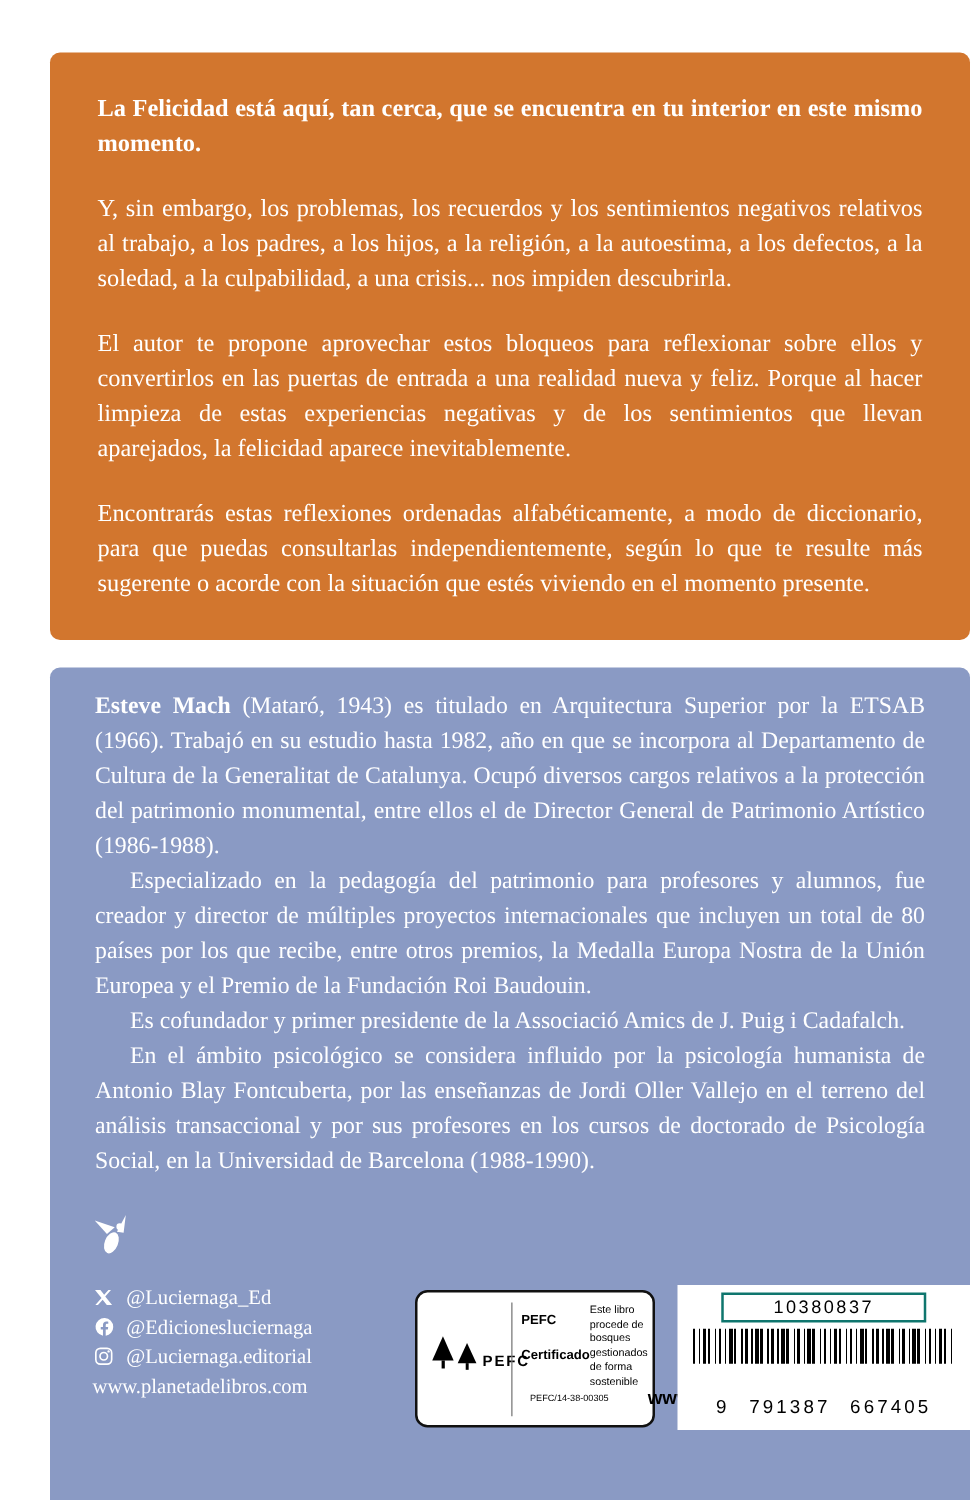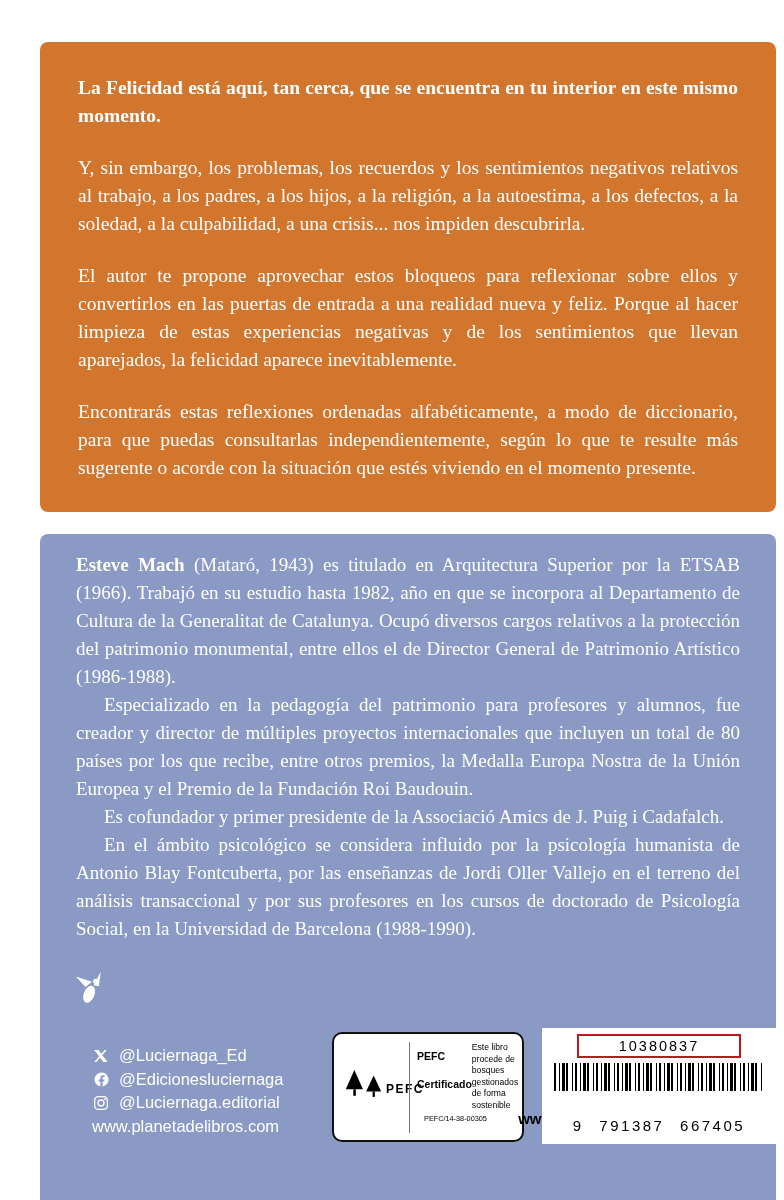--- a/index.html
+++ b/index.html
@@ -32,22 +32,22 @@
   }
   .bio p{margin:0;text-align:justify;}
   .bio p.ind{text-indent:28px;}
 
   
   .publisher{position:absolute;left:34px;top:436px;display:flex;align-items:center;gap:12px;}
   .publogo{width:32px;height:36px;display:inline-flex;}
   .pubname{font-family:"Liberation Sans","DejaVu Sans",sans-serif;font-size:20px;line-height:25px;letter-spacing:.3px;}
 
   
-  .social{position:absolute;left:34px;top:492px;margin:18px;padding:0;list-style:none;
-    font-family:Liberation Sans, sans-serif;font-size:16.5px;line-height:23.5px;}
+  .social{position:absolute;left:34px;top:492px;margin:0;padding:0;list-style:none;
+    font-family:Liberation Serif, serif;font-size:16.5px;line-height:23.5px;}
   .social li{display:flex;align-items:center;gap:9px;height:23.5px;}
   .sicon{width:18px;height:18px;display:inline-flex;align-items:center;justify-content:center;flex:0 0 18px;}
 
   
   .pefc{
     position:absolute;left:292px;top:498px;width:192px;height:110px;
     background:#fff;border:2px solid #111;border-radius:10px;box-sizing:border-box;
     color:#000;display:flex;padding:8px 8px 7px 8px;gap:7px;
     font-family:"Liberation Sans","DejaVu Sans",sans-serif;
   }
@@ -58,21 +58,21 @@
   .pefc-title{font-weight:bold;font-size:10.5px;margin-bottom:9px;}
   .pefc-body{font-size:8.6px;line-height:11.5px;}
   .pefc-url{margin-top:auto;font-size:15px;font-weight:bold;}
 
   
   .barcode{
     position:absolute;left:502px;top:494px;width:234px;height:116px;background:#fff;
     display:flex;flex-direction:column;align-items:center;box-sizing:border-box;
     padding:6px 12px 4px;color:#000;font-family:"Liberation Sans","DejaVu Sans",sans-serif;
   }
-  .bc-top{border:2px solid #b91c1c;font-size:14.5px;letter-spacing:2px;line-height:18px;
+  .bc-top{border:2px solid #0f766e;font-size:14.5px;letter-spacing:2px;line-height:18px;
     padding:1px 0;width:160px;text-align:center;margin-bottom:5px;}
   .bc-bars{width:100%;height:52px;
     background:repeating-linear-gradient(90deg,
       #000 0 2px,#fff 2px 5px,
       #000 5px 6px,#fff 6px 8px,
       #000 8px 11px,#fff 11px 12px,
       #000 12px 14px,#fff 14px 18px,
       #000 18px 19px,#fff 19px 21px);}
   .bc-digits{margin-top:21px;font-size:15px;letter-spacing:2.5px;word-spacing:9px;}
 </style>

